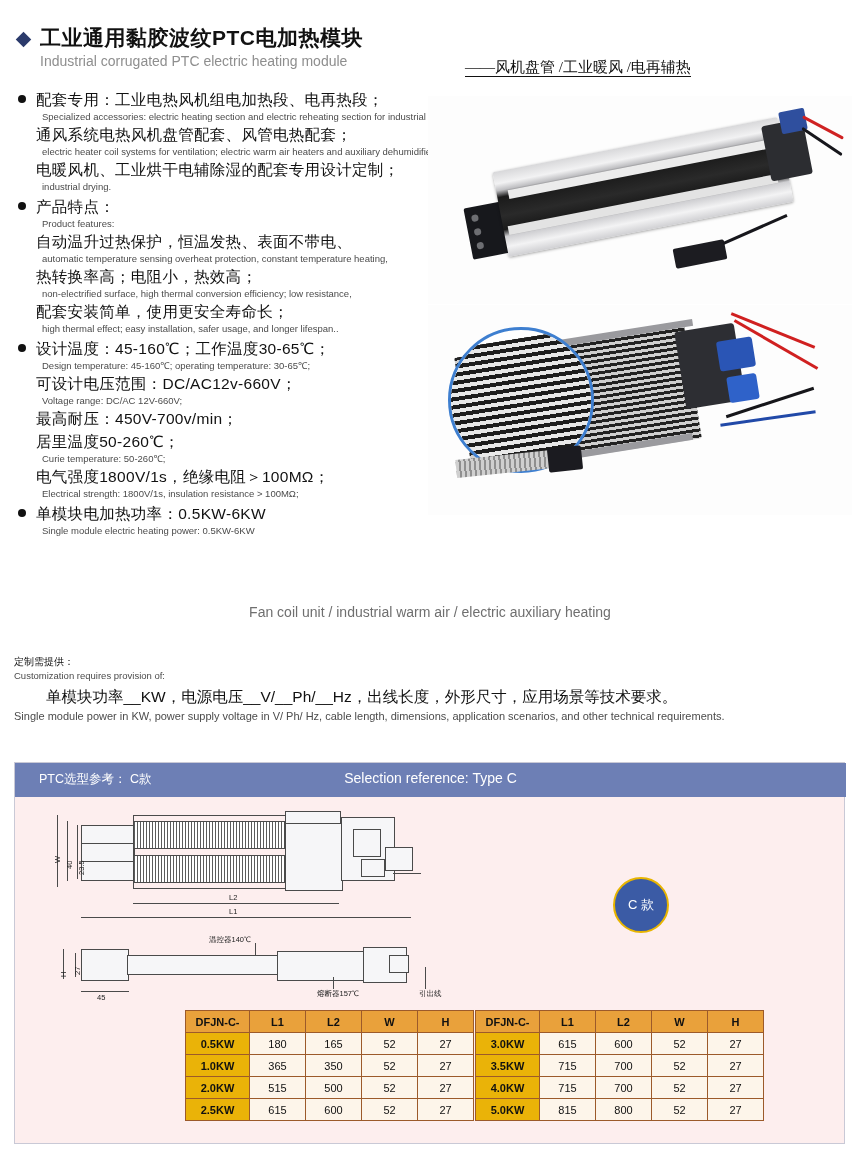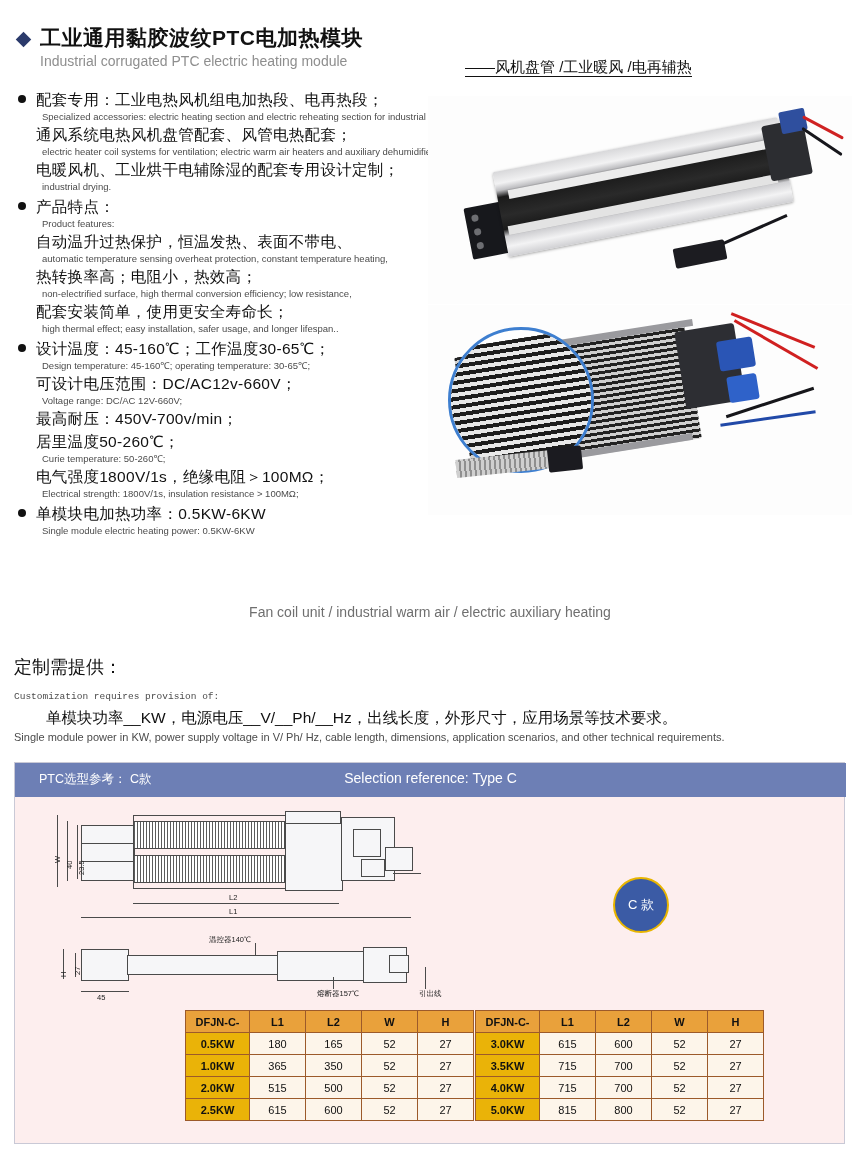--- a/index.html
+++ b/index.html
@@ -17,21 +17,21 @@
     background:#2b3a6b;transform:rotate(45deg);
   }
   .title-cn{
     position:absolute;left:40px;top:12px;font-size:21px;font-weight:bold;
     letter-spacing:.5px;color:#111;
   }
   .title-en{
     position:absolute;left:40px;top:41px;font-size:14px;color:#8e8e8e;
   }
   .subtitle{
-    position:absolute;left:465px;top:46px;font-size:15px;color:#111;
+    position:absolute;left:465px;top:46px;font-size:15px;color:#111;font-family:Liberation Serif, serif;
   }
   .subtitle .ul{border-bottom:1px solid #111;padding-bottom:1px;}
 
   
   .bullets{position:absolute;left:8px;top:88px;width:520px;}
   .bul{position:relative;margin:0 0 2px 0;padding-left:28px;}
   .bul .dot{
     position:absolute;left:10px;top:7px;width:8px;height:8px;border-radius:50%;
     background:#111;
   }
@@ -159,22 +159,22 @@
   }
 
   
   .mid-cap{
     position:absolute;left:0;top:604px;width:860px;text-align:center;
     font-size:14px;color:#6f6f6f;
   }
 
   
   .custom{position:absolute;left:14px;top:655px;width:820px;}
-  .custom .c1{font-size:18px;color:#111;}
-  .custom .c1e{font-size:9.5px;color:#4b4b4b;margin-top:12px;font-family:Liberation Mono, monospace;}
+  .custom .c1{font-size:10px;color:#111;}
+  .custom .c1e{font-size:9.5px;color:#4b4b4b;margin-top:1px;}
   .custom .c2{font-size:15.5px;color:#111;margin-top:6px;margin-left:32px;}
   .custom .c2e{font-size:11px;color:#4b4b4b;margin-top:2px;}
 
   
   .panel{
     position:absolute;left:14px;top:762px;width:831px;height:382px;
     background:#fdeeee;border:1px solid #c9c9d6;box-sizing:border-box;
   }
   .panel-hdr{
     position:absolute;left:0;top:0;width:831px;height:34px;background:#6d7fb5;

